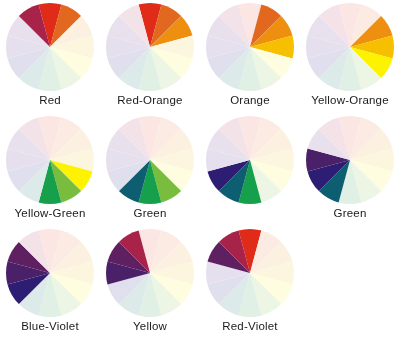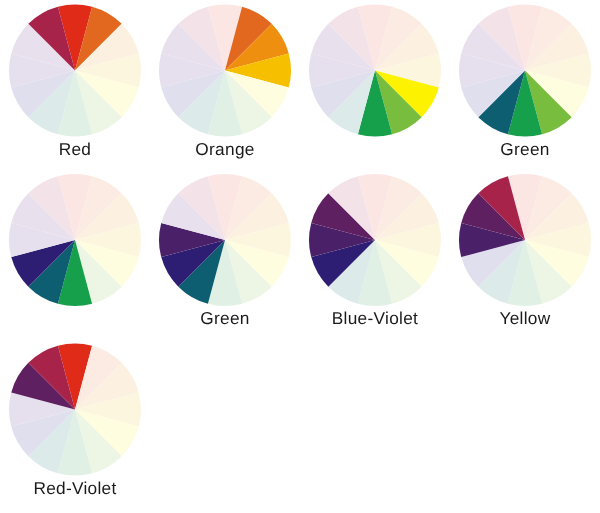--- a/index.html
+++ b/index.html
@@ -63,20 +63,39 @@
           <path d="M 45 45 L 2.499 56.388 A 44 44 0 0 1 2.499 33.612 Z" fill="#e6e0ee" shape-rendering="geometricPrecision"></path>
           <path d="M 45 45 L 2.499 33.612 A 44 44 0 0 1 13.887 13.887 Z" fill="#e9e0ee" shape-rendering="geometricPrecision"></path>
           <path d="M 45 45 L 13.887 13.887 A 44 44 0 0 1 33.612 2.499 Z" fill="#a8234a" shape-rendering="geometricPrecision"></path>
         </svg>
       </div>
       <div class="cell-label">Red</div>
     </div>
     <div class="cell">
       <div class="wheel-wrap">
         <svg class="wheel" viewBox="0 0 90 90">
+          <path d="M 45 45 L 33.612 2.499 A 44 44 0 0 1 56.388 2.499 Z" fill="#e02b18" shape-rendering="geometricPrecision"></path>
+          <path d="M 45 45 L 56.388 2.499 A 44 44 0 0 1 76.113 13.887 Z" fill="#e2671f" shape-rendering="geometricPrecision"></path>
+          <path d="M 45 45 L 76.113 13.887 A 44 44 0 0 1 87.501 33.612 Z" fill="#ef8f10" shape-rendering="geometricPrecision"></path>
+          <path d="M 45 45 L 87.501 33.612 A 44 44 0 0 1 87.501 56.388 Z" fill="#fdf6df" shape-rendering="geometricPrecision"></path>
+          <path d="M 45 45 L 87.501 56.388 A 44 44 0 0 1 76.113 76.113 Z" fill="#fefde0" shape-rendering="geometricPrecision"></path>
+          <path d="M 45 45 L 76.113 76.113 A 44 44 0 0 1 56.388 87.501 Z" fill="#edf5e4" shape-rendering="geometricPrecision"></path>
+          <path d="M 45 45 L 56.388 87.501 A 44 44 0 0 1 33.612 87.501 Z" fill="#e1f0e5" shape-rendering="geometricPrecision"></path>
+          <path d="M 45 45 L 33.612 87.501 A 44 44 0 0 1 13.887 76.113 Z" fill="#ddeaea" shape-rendering="geometricPrecision"></path>
+          <path d="M 45 45 L 13.887 76.113 A 44 44 0 0 1 2.499 56.388 Z" fill="#e0dfee" shape-rendering="geometricPrecision"></path>
+          <path d="M 45 45 L 2.499 56.388 A 44 44 0 0 1 2.499 33.612 Z" fill="#e6e0ee" shape-rendering="geometricPrecision"></path>
+          <path d="M 45 45 L 2.499 33.612 A 44 44 0 0 1 13.887 13.887 Z" fill="#e9e0ee" shape-rendering="geometricPrecision"></path>
+          <path d="M 45 45 L 13.887 13.887 A 44 44 0 0 1 33.612 2.499 Z" fill="#f4e2e9" shape-rendering="geometricPrecision"></path>
+        </svg>
+      </div>
+      <div class="cell-label">Red-Orange</div>
+    </div>
+    <div class="cell">
+      <div class="wheel-wrap">
+        <svg class="wheel" viewBox="0 0 90 90">
           <path d="M 45 45 L 33.612 2.499 A 44 44 0 0 1 56.388 2.499 Z" fill="#fbe6e4" shape-rendering="geometricPrecision"></path>
           <path d="M 45 45 L 56.388 2.499 A 44 44 0 0 1 76.113 13.887 Z" fill="#e2671f" shape-rendering="geometricPrecision"></path>
           <path d="M 45 45 L 76.113 13.887 A 44 44 0 0 1 87.501 33.612 Z" fill="#ef8f10" shape-rendering="geometricPrecision"></path>
           <path d="M 45 45 L 87.501 33.612 A 44 44 0 0 1 87.501 56.388 Z" fill="#f6bf00" shape-rendering="geometricPrecision"></path>
           <path d="M 45 45 L 87.501 56.388 A 44 44 0 0 1 76.113 76.113 Z" fill="#fefde0" shape-rendering="geometricPrecision"></path>
           <path d="M 45 45 L 76.113 76.113 A 44 44 0 0 1 56.388 87.501 Z" fill="#edf5e4" shape-rendering="geometricPrecision"></path>
           <path d="M 45 45 L 56.388 87.501 A 44 44 0 0 1 33.612 87.501 Z" fill="#e1f0e5" shape-rendering="geometricPrecision"></path>
           <path d="M 45 45 L 33.612 87.501 A 44 44 0 0 1 13.887 76.113 Z" fill="#ddeaea" shape-rendering="geometricPrecision"></path>
           <path d="M 45 45 L 13.887 76.113 A 44 44 0 0 1 2.499 56.388 Z" fill="#e0dfee" shape-rendering="geometricPrecision"></path>
           <path d="M 45 45 L 2.499 56.388 A 44 44 0 0 1 2.499 33.612 Z" fill="#e6e0ee" shape-rendering="geometricPrecision"></path>
@@ -84,32 +103,52 @@
           <path d="M 45 45 L 13.887 13.887 A 44 44 0 0 1 33.612 2.499 Z" fill="#f4e2e9" shape-rendering="geometricPrecision"></path>
         </svg>
       </div>
       <div class="cell-label">Orange</div>
     </div>
     <div class="cell">
       <div class="wheel-wrap">
         <svg class="wheel" viewBox="0 0 90 90">
           <path d="M 45 45 L 33.612 2.499 A 44 44 0 0 1 56.388 2.499 Z" fill="#fbe6e4" shape-rendering="geometricPrecision"></path>
           <path d="M 45 45 L 56.388 2.499 A 44 44 0 0 1 76.113 13.887 Z" fill="#fbebe2" shape-rendering="geometricPrecision"></path>
+          <path d="M 45 45 L 76.113 13.887 A 44 44 0 0 1 87.501 33.612 Z" fill="#ef8f10" shape-rendering="geometricPrecision"></path>
+          <path d="M 45 45 L 87.501 33.612 A 44 44 0 0 1 87.501 56.388 Z" fill="#f6bf00" shape-rendering="geometricPrecision"></path>
+          <path d="M 45 45 L 87.501 56.388 A 44 44 0 0 1 76.113 76.113 Z" fill="#fdf200" shape-rendering="geometricPrecision"></path>
+          <path d="M 45 45 L 76.113 76.113 A 44 44 0 0 1 56.388 87.501 Z" fill="#edf5e4" shape-rendering="geometricPrecision"></path>
+          <path d="M 45 45 L 56.388 87.501 A 44 44 0 0 1 33.612 87.501 Z" fill="#e1f0e5" shape-rendering="geometricPrecision"></path>
+          <path d="M 45 45 L 33.612 87.501 A 44 44 0 0 1 13.887 76.113 Z" fill="#ddeaea" shape-rendering="geometricPrecision"></path>
+          <path d="M 45 45 L 13.887 76.113 A 44 44 0 0 1 2.499 56.388 Z" fill="#e0dfee" shape-rendering="geometricPrecision"></path>
+          <path d="M 45 45 L 2.499 56.388 A 44 44 0 0 1 2.499 33.612 Z" fill="#e6e0ee" shape-rendering="geometricPrecision"></path>
+          <path d="M 45 45 L 2.499 33.612 A 44 44 0 0 1 13.887 13.887 Z" fill="#e9e0ee" shape-rendering="geometricPrecision"></path>
+          <path d="M 45 45 L 13.887 13.887 A 44 44 0 0 1 33.612 2.499 Z" fill="#f4e2e9" shape-rendering="geometricPrecision"></path>
+        </svg>
+      </div>
+      <div class="cell-label">Yellow-Orange</div>
+    </div>
+    <div class="cell">
+      <div class="wheel-wrap">
+        <svg class="wheel" viewBox="0 0 90 90">
+          <path d="M 45 45 L 33.612 2.499 A 44 44 0 0 1 56.388 2.499 Z" fill="#fbe6e4" shape-rendering="geometricPrecision"></path>
+          <path d="M 45 45 L 56.388 2.499 A 44 44 0 0 1 76.113 13.887 Z" fill="#fbebe2" shape-rendering="geometricPrecision"></path>
           <path d="M 45 45 L 76.113 13.887 A 44 44 0 0 1 87.501 33.612 Z" fill="#fcf1e1" shape-rendering="geometricPrecision"></path>
           <path d="M 45 45 L 87.501 33.612 A 44 44 0 0 1 87.501 56.388 Z" fill="#fdf6df" shape-rendering="geometricPrecision"></path>
           <path d="M 45 45 L 87.501 56.388 A 44 44 0 0 1 76.113 76.113 Z" fill="#fdf200" shape-rendering="geometricPrecision"></path>
           <path d="M 45 45 L 76.113 76.113 A 44 44 0 0 1 56.388 87.501 Z" fill="#79bd3f" shape-rendering="geometricPrecision"></path>
           <path d="M 45 45 L 56.388 87.501 A 44 44 0 0 1 33.612 87.501 Z" fill="#16a04c" shape-rendering="geometricPrecision"></path>
           <path d="M 45 45 L 33.612 87.501 A 44 44 0 0 1 13.887 76.113 Z" fill="#ddeaea" shape-rendering="geometricPrecision"></path>
           <path d="M 45 45 L 13.887 76.113 A 44 44 0 0 1 2.499 56.388 Z" fill="#e0dfee" shape-rendering="geometricPrecision"></path>
           <path d="M 45 45 L 2.499 56.388 A 44 44 0 0 1 2.499 33.612 Z" fill="#e6e0ee" shape-rendering="geometricPrecision"></path>
           <path d="M 45 45 L 2.499 33.612 A 44 44 0 0 1 13.887 13.887 Z" fill="#e9e0ee" shape-rendering="geometricPrecision"></path>
           <path d="M 45 45 L 13.887 13.887 A 44 44 0 0 1 33.612 2.499 Z" fill="#f4e2e9" shape-rendering="geometricPrecision"></path>
         </svg>
       </div>
+      <div class="cell-label">Yellow-Green</div>
     </div>
     <div class="cell">
       <div class="wheel-wrap">
         <svg class="wheel" viewBox="0 0 90 90">
           <path d="M 45 45 L 33.612 2.499 A 44 44 0 0 1 56.388 2.499 Z" fill="#fbe6e4" shape-rendering="geometricPrecision"></path>
           <path d="M 45 45 L 56.388 2.499 A 44 44 0 0 1 76.113 13.887 Z" fill="#fbebe2" shape-rendering="geometricPrecision"></path>
           <path d="M 45 45 L 76.113 13.887 A 44 44 0 0 1 87.501 33.612 Z" fill="#fcf1e1" shape-rendering="geometricPrecision"></path>
           <path d="M 45 45 L 87.501 33.612 A 44 44 0 0 1 87.501 56.388 Z" fill="#fdf6df" shape-rendering="geometricPrecision"></path>
           <path d="M 45 45 L 87.501 56.388 A 44 44 0 0 1 76.113 76.113 Z" fill="#fefde0" shape-rendering="geometricPrecision"></path>
           <path d="M 45 45 L 76.113 76.113 A 44 44 0 0 1 56.388 87.501 Z" fill="#79bd3f" shape-rendering="geometricPrecision"></path>

